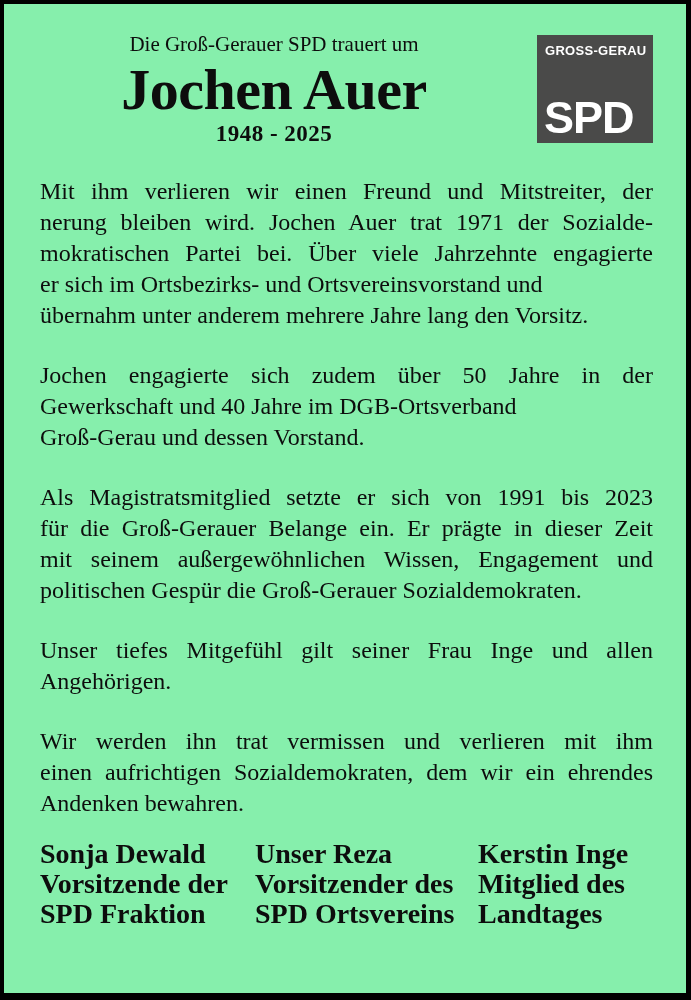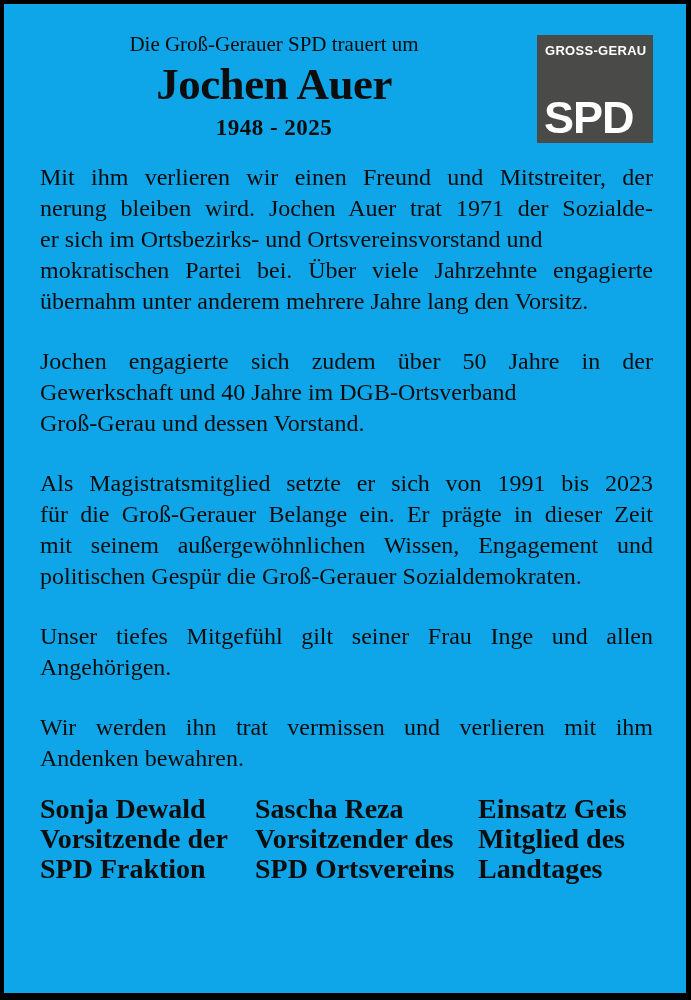--- a/index.html
+++ b/index.html
@@ -1,53 +1,53 @@
 <!DOCTYPE html>
 <html><head>
 <meta charset="utf-8">
 <style>
   html, body { margin: 0; padding: 0; background: #ffffff; }
   .page {
     width: 691px; height: 1000px; box-sizing: border-box;
-    background: #0ea5e9; color: #0d0d0d;
+    background: #86efac; color: #0d0d0d;
     border: 4px solid #000000;
     border-right-width: 5px;
     border-bottom-width: 7px;
     padding: 26px 33px 0 36px;
     position: relative;
     font-family: "Liberation Serif", serif;
     overflow: hidden;
   }
 
   
   .header { position: relative; }
   .header-text { margin-right: 145px; text-align: center; }
   .subtitle { font-size: 21px; line-height: 28px; }
-  .title { font-size: 45px; font-weight: bold; line-height: 52px; letter-spacing: -0.5px; }
+  .title { font-size: 58px; font-weight: bold; line-height: 52px; margin-top: 6px; letter-spacing: -0.5px; }
   .years { font-size: 23px; font-weight: bold; line-height: 28px; margin-top: 4px; letter-spacing: 0.5px; }
 
   
   .logo {
     position: absolute; top: 5px; right: 0;
     width: 116px; height: 108px;
     background: #4a4a49;
   }
   .logo-region {
     color: #ffffff; font-family: "Liberation Sans", sans-serif;
     font-weight: bold; font-size: 13px; letter-spacing: 0.3px;
     padding: 8px 0 0 8px;
   }
   .logo-party {
     position: absolute; left: 7px; bottom: 3px;
     color: #ffffff; font-family: "Liberation Sans", sans-serif;
     font-weight: bold; font-size: 45px; line-height: 1; letter-spacing: -1px;
   }
 
   
-  .body-text { margin-top: 20px; font-size: 24px; line-height: 31px; }
+  .body-text { margin-top: 28px; font-size: 24px; line-height: 31px; }
   .paragraph { margin-top: 29px; }
   .paragraph:first-child { margin-top: 0; }
   .line { white-space: nowrap; }
   .line.fill { text-align: justify; text-align-last: justify; -moz-text-align-last: justify; text-justify: inter-word; }
 
   
   .signatures { display: flex; margin-top: 20px; font-weight: bold; font-size: 28px; line-height: 30px; }
   .sig-col { flex: 0 0 auto; }
   .sig-col.c1 { width: 215px; }
   .sig-col.c2 { width: 223px; }
@@ -67,56 +67,57 @@
     <div class="logo">
       <div class="logo-region">GROSS-GERAU</div>
       <div class="logo-party">SPD</div>
     </div>
   </div>
 
   <div class="body-text" id="paragraphs">
       <div class="paragraph">
         <div class="line fill">Mit ihm verlieren wir einen Freund und Mitstreiter, der</div>
         <div class="line fill">nerung bleiben wird. Jochen Auer trat 1971 der Sozialde-</div>
+        <div class="line fill">mokratischen Partei bei. Über viele Jahrzehnte engagierte</div>
         <div class="line">er sich im Ortsbezirks- und Ortsvereinsvorstand und</div>
-        <div class="line fill">mokratischen Partei bei. Über viele Jahrzehnte engagierte</div>
         <div class="line">übernahm unter anderem mehrere Jahre lang den Vorsitz.</div>
       </div>
       <div class="paragraph">
         <div class="line fill">Jochen engagierte sich zudem über 50 Jahre in der</div>
         <div class="line">Gewerkschaft und 40 Jahre im DGB-Ortsverband</div>
         <div class="line">Groß-Gerau und dessen Vorstand.</div>
       </div>
       <div class="paragraph">
         <div class="line fill">Als Magistratsmitglied setzte er sich von 1991 bis 2023</div>
         <div class="line fill">für die Groß-Gerauer Belange ein. Er prägte in dieser Zeit</div>
         <div class="line fill">mit seinem außergewöhnlichen Wissen, Engagement und</div>
         <div class="line">politischen Gespür die Groß-Gerauer Sozialdemokraten.</div>
       </div>
       <div class="paragraph">
         <div class="line fill">Unser tiefes Mitgefühl gilt seiner Frau Inge und allen</div>
         <div class="line">Angehörigen.</div>
       </div>
       <div class="paragraph">
         <div class="line fill">Wir werden ihn trat vermissen und verlieren mit ihm</div>
+        <div class="line fill">einen aufrichtigen Sozialdemokraten, dem wir ein ehrendes</div>
         <div class="line">Andenken bewahren.</div>
       </div>
     </div>
 
   <div class="signatures">
     <div class="sig-col c1">
       <div>Sonja Dewald</div>
       <div>Vorsitzende der</div>
       <div>SPD Fraktion</div>
     </div>
     <div class="sig-col c2">
-      <div>Sascha Reza</div>
+      <div>Unser Reza</div>
       <div>Vorsitzender des</div>
       <div>SPD Ortsvereins</div>
     </div>
     <div class="sig-col c3">
-      <div>Einsatz Geis</div>
+      <div>Kerstin Inge</div>
       <div>Mitglied des</div>
       <div>Landtages</div>
     </div>
   </div>
 
 </div>
 
 </body></html>

